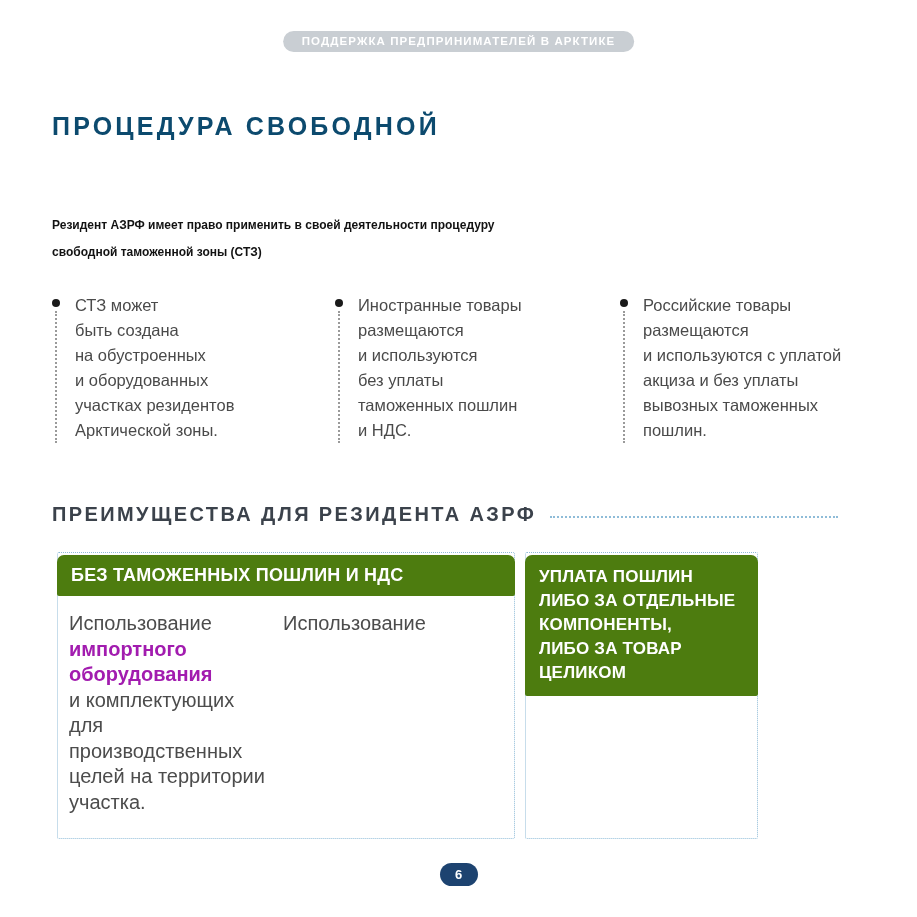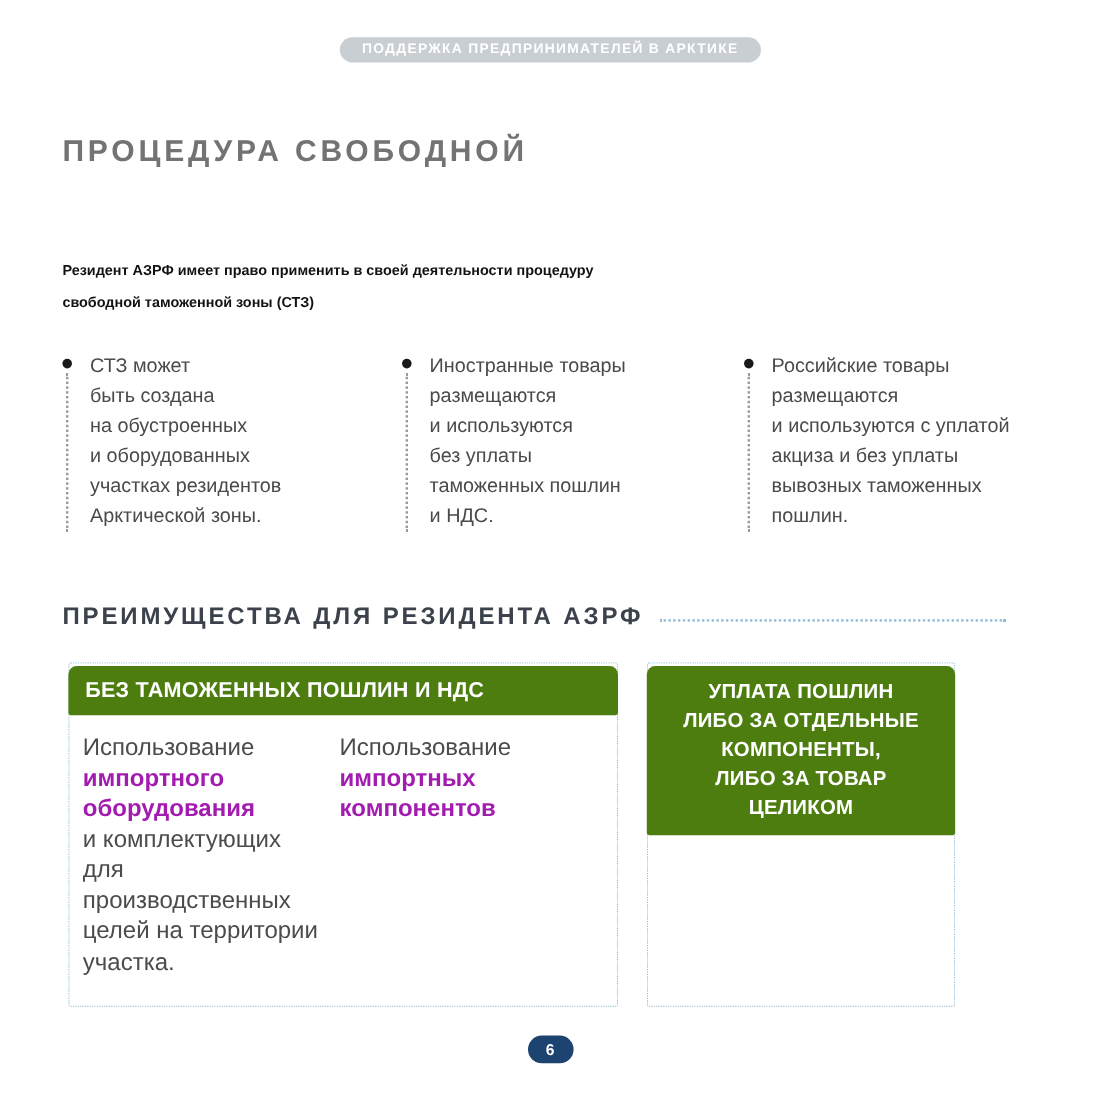--- a/index.html
+++ b/index.html
@@ -21,21 +21,21 @@
     background: #c9ced3;
     color: #ffffff;
     font-size: 11.5px; font-weight: bold;
     letter-spacing: 1.1px;
     white-space: nowrap;
   }
 
   
   .page-title {
     position: absolute; left: 52px; top: 108px;
-    color: #737373;
+    color: #0c4a6e;
     font-size: 25px; font-weight: 800;
     letter-spacing: 3.2px;
     line-height: 37px;
   }
   .page-title span { display: block; }
 
   
   .intro {
     position: absolute; left: 52px; top: 212px;
     width: 700px;
@@ -90,21 +90,21 @@
     border-top: 2px dotted #8fbcd8;
     margin-left: 14px; margin-top: 4px;
   }
 
   
   .card {
     position: absolute; top: 552px;
     height: 287px;
   }
   .card-left { left: 57px; width: 458px; }
-  .card-right { left: 539px; width: 257px; text-align: center; }
+  .card-right { left: 525px; width: 233px; }
   .card-outline {
     position: absolute; inset: 0;
     border: 1px dotted #8fbcd8;
     border-radius: 2px;
   }
   .card-header {
     position: relative; z-index: 1;
     margin-top: 3px;
     background: #4d7c0f;
     color: #ffffff;
@@ -210,21 +210,20 @@
       <span>Использование</span>
       <span class="bold-block preline">импортного
 оборудования</span>
       <span class="preline">и комплектующих
 для производственных
 целей на территории
 участка.</span>
     </div>
     <div class="card-col-2">
       <span>Использование</span>
-      <span class="bold-block preline">импортных компонентов</span>
     </div>
   </div>
 </div>
 
 <div class="card card-right">
   <div class="card-outline"></div>
   <div class="card-header preline">УПЛАТА ПОШЛИН
 ЛИБО ЗА ОТДЕЛЬНЫЕ
 КОМПОНЕНТЫ,
 ЛИБО ЗА ТОВАР ЦЕЛИКОМ</div>

